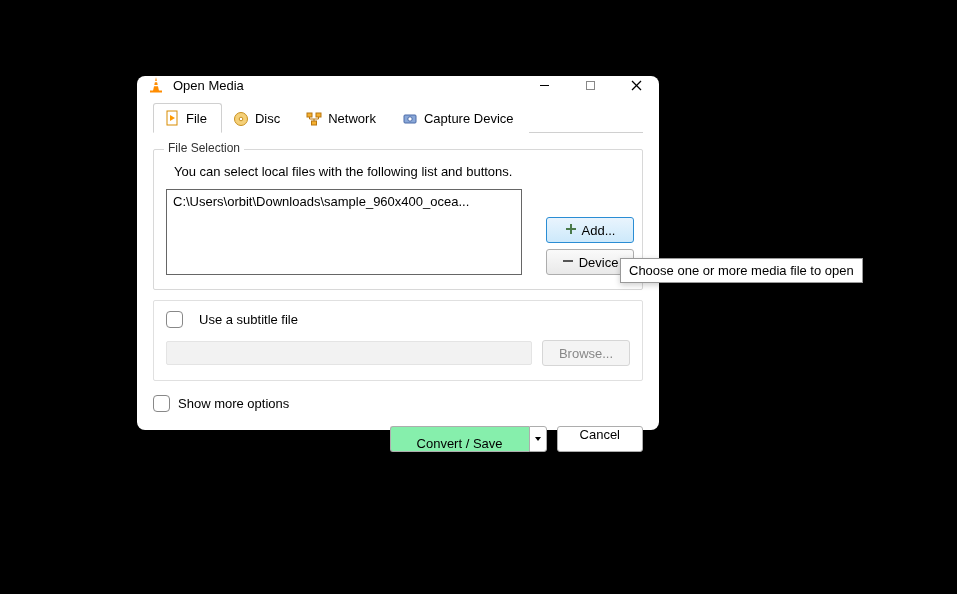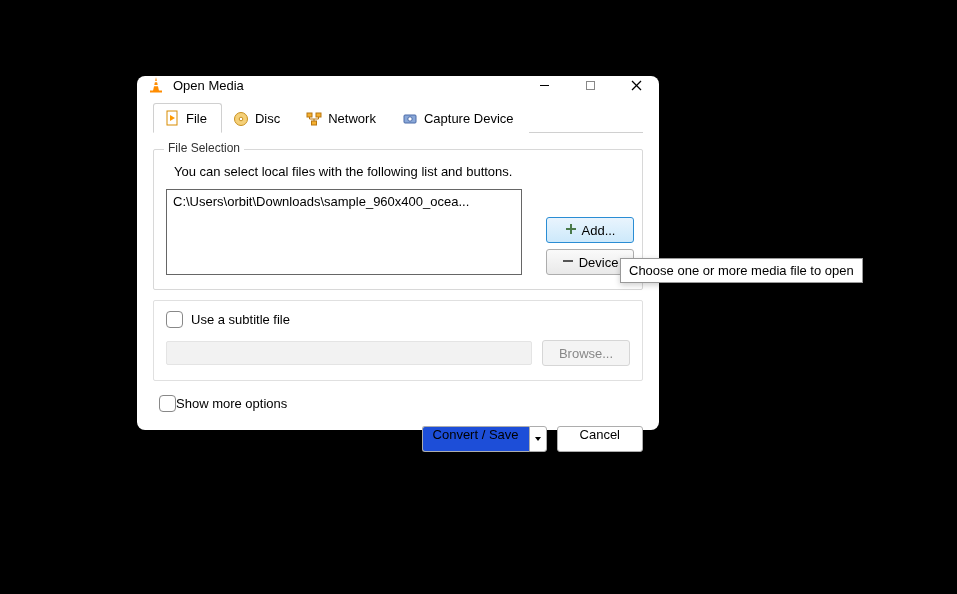--- a/index.html
+++ b/index.html
@@ -143,21 +143,21 @@
     }
     .subbox {
       border: 1px solid #e0e0e0;
       border-radius: 2px;
       margin-top: 10px;
       padding: 10px 12px 14px 12px;
     }
     .chk-row {
       display: flex;
       align-items: center;
-      gap: 8px;
+      gap: 16px;
       font-size: 13px;
     }
     .chkbox {
       width: 17px;
       height: 17px;
       border: 1px solid #888;
       border-radius: 4px;
       background: #fff;
     }
     .subtitle-row {
@@ -178,41 +178,41 @@
       background: #f4f4f4;
       border: 1px solid #d6d6d6;
     }
     .footer {
       margin-top: auto;
       padding: 14px 16px 16px 16px;
     }
     .footer-top {
       display: flex;
       align-items: center;
+      gap: 8px;
       font-size: 13px;
       margin-bottom: 14px;
-      margin-left: 6px;
     }
     .footer-buttons {
       display: flex;
       justify-content: flex-end;
       gap: 10px;
     }
     .dropdown-btn {
       display: flex;
       height: 26px;
     }
     .dropdown-btn .main {
       border: 1px solid #adadad;
       border-right: none;
       border-radius: 3px 0 0 3px;
-      background: #1d4ed8;
-      padding: 0 10px;
-      display: flex;
-      align-items: flex-start;
+      background: #86efac;
+      padding: 0 26px;
+      display: flex;
+      align-items: flex-end;
       font-size: 13px;
     }
     .dropdown-btn .arrow {
       width: 18px;
       border: 1px solid #adadad;
       border-radius: 0 3px 3px 0;
       background: #fff;
       display: flex;
       align-items: center;
       justify-content: center;

